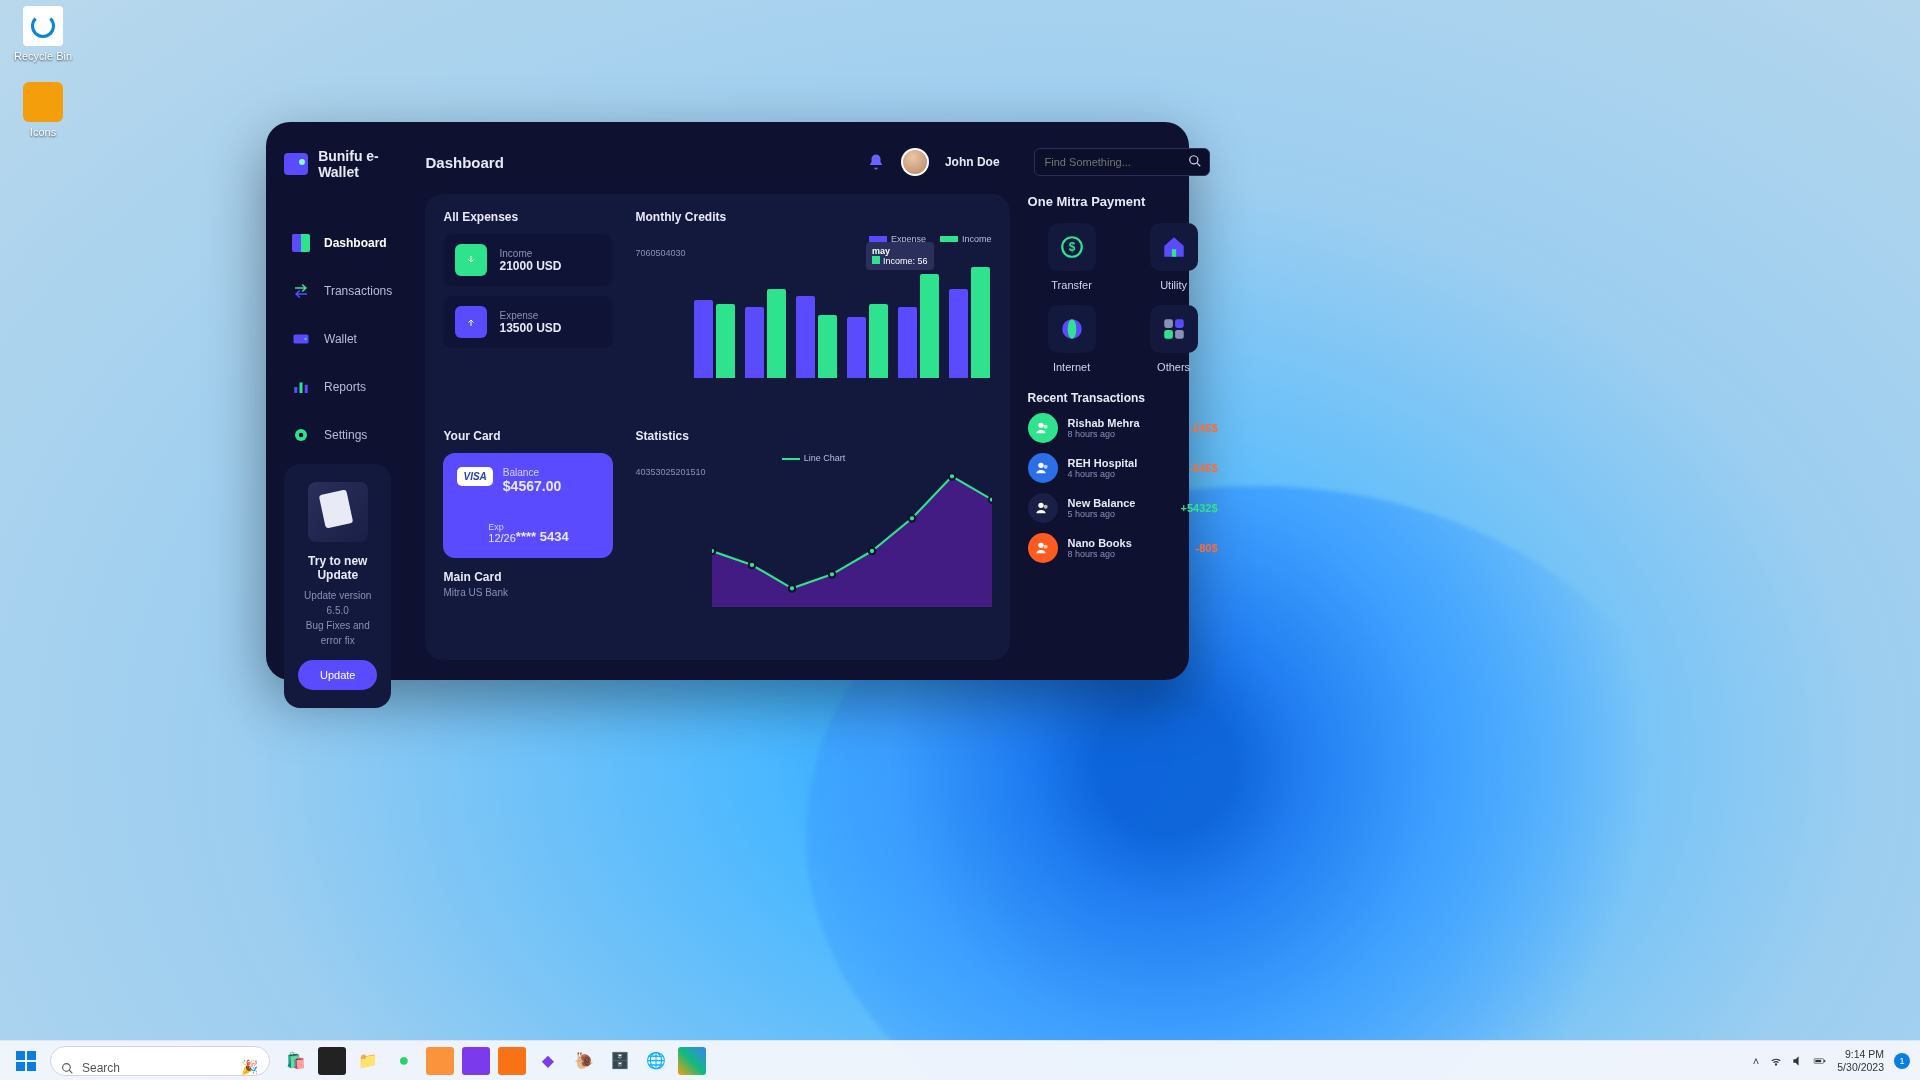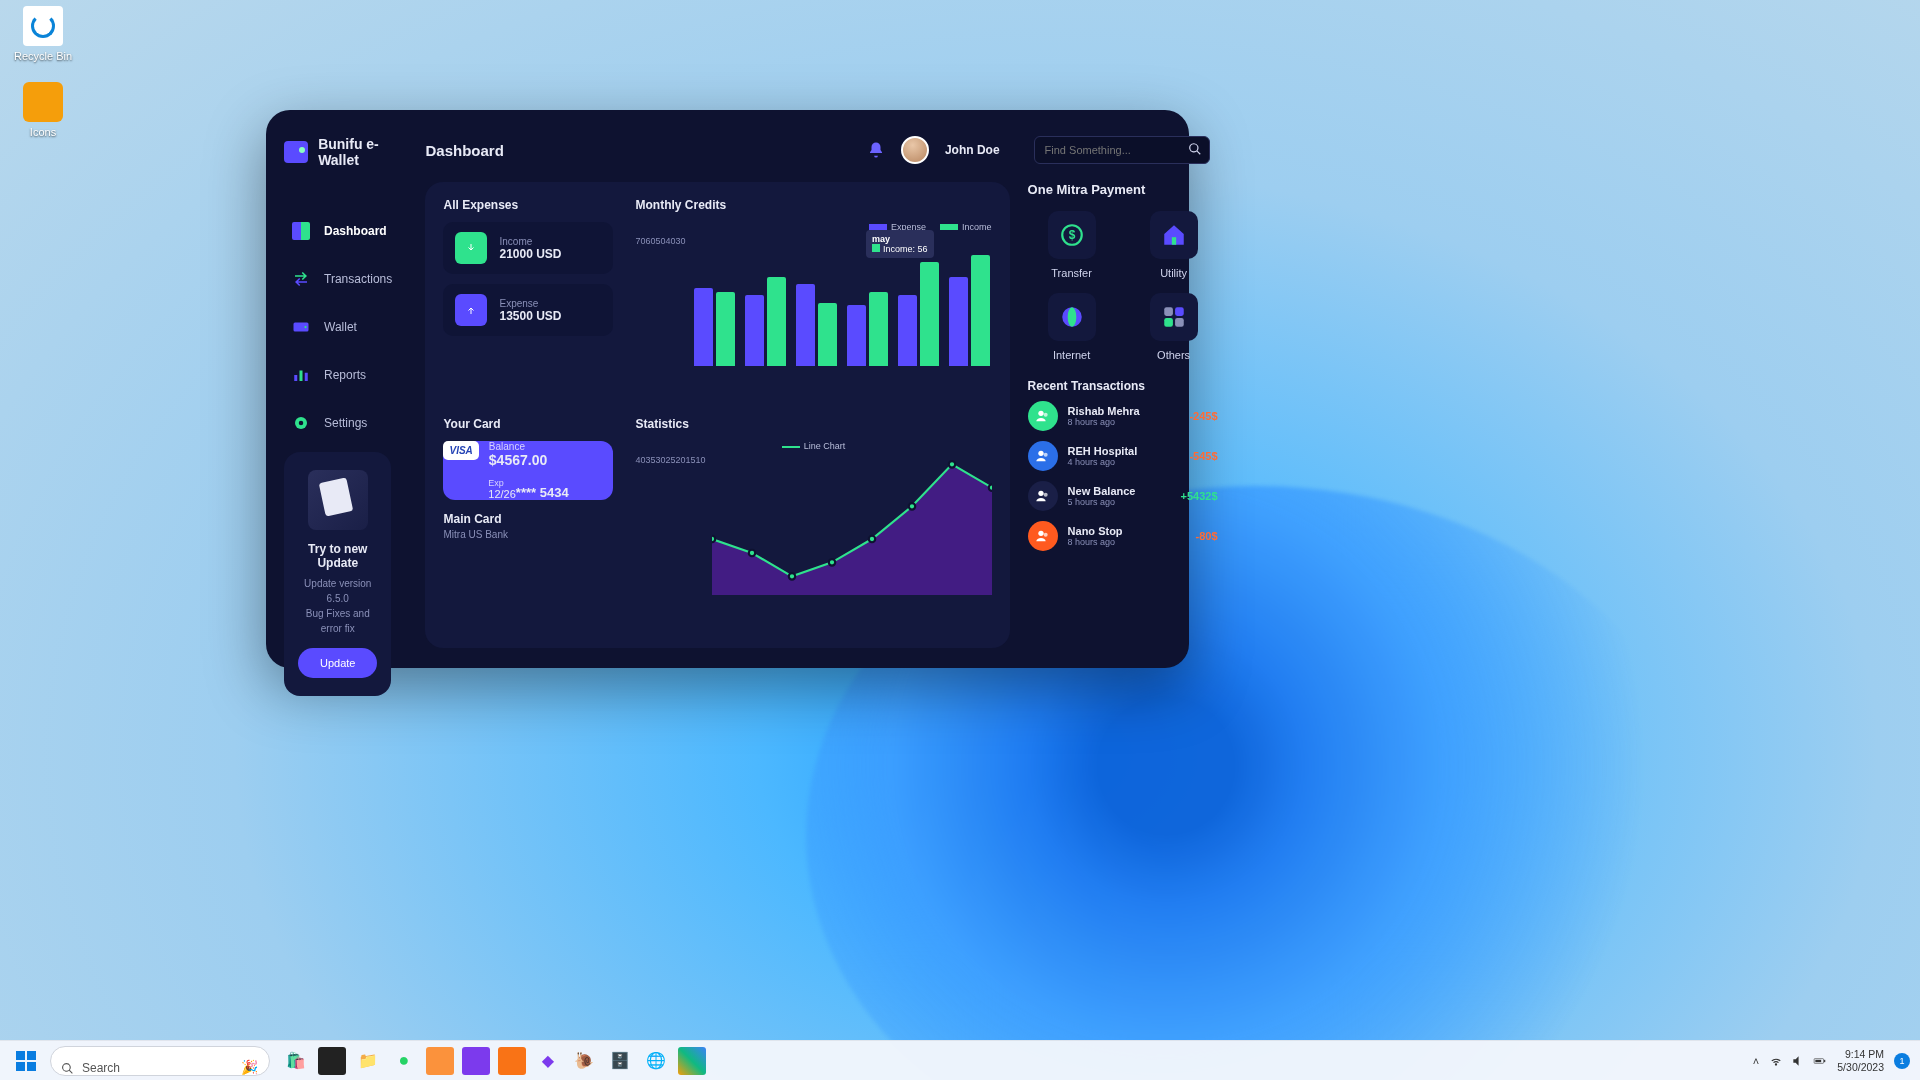--- a/index.html
+++ b/index.html
@@ -16,21 +16,21 @@
 .desktop-icon { position: absolute; width: 70px; text-align: center; color: #fff; font-size: 11px; text-shadow: 0 1px 2px rgba(0,0,0,.7); }
 .desktop-icon .di-img { width: 40px; height: 40px; margin: 0 auto 4px; border-radius: 6px; }
 #di-recycle { left: 8px; top: 6px; }
 #di-recycle .di-img { background: #fff; border-radius: 4px; position: relative; }
 #di-recycle .di-img::after { content:""; position:absolute; inset:8px; border:3px solid #0a84d8; border-radius:50%; border-top-color:transparent;}
 #di-icons { left: 8px; top: 82px; }
 #di-icons .di-img { background: linear-gradient(#f59e0b,#f59e0b); }
 
 
 .app {
-  position: absolute; left: 266px; top: 110px; width: 923px; height: 558px;
+  position: absolute; left: 266px; top: 122px; width: 923px; height: 558px;
   background: #0e1230; border-radius: 24px; color: #e8eaf6; display: flex;
   box-shadow: 0 20px 60px rgba(0,0,0,.4);
 }
 .sidebar { width: 180px; padding: 26px 0 0 18px; display:flex; flex-direction:column; }
 .logo-row { display:flex; align-items:center; gap:10px; margin-bottom: 44px; }
 .logo-box { width: 28px; height: 22px; background:#5a4bff; border-radius:4px; position:relative; }
 .logo-box::after{content:"";position:absolute;right:3px;top:6px;width:6px;height:6px;background:#8bffc2;border-radius:50%;}
 .logo-text { font-weight:600; font-size:14px; }
 .nav-item { display:flex; align-items:center; gap:14px; padding:10px 8px; font-size:12px; color:#b8bdd9; cursor:pointer; border-radius:6px; margin-bottom:10px;}
 .nav-item.active { color:#fff; font-weight:600; }
@@ -75,21 +75,21 @@
 .bar-chart{display:flex;align-items:stretch;height:130px;}
 .y-axis{display:flex;justify-content:space-between;font-size:9px;color:#8a90b8;padding-right:6px;text-align:left;}
 .bars{flex:1;display:flex;align-items:flex-end;gap:10px;position:relative;padding:0 2px;}
 .bar-group{flex:1;display:flex;gap:3px;align-items:flex-end;height:100%;}
 .bar{flex:1;border-radius:2px 2px 0 0;}
 .bar.p{background:#5a4bff;}
 .bar.g{background:#2fe28d;}
 .tooltip{position:absolute;background:#2a2f5b;color:#fff;font-size:9px;padding:4px 6px;border-radius:4px;white-space:nowrap;}
 
 .card-sect{}
-.credit-card{background:#5a4bff;border-radius:12px;display:flex;flex-direction:column;gap:10px;}
+.credit-card{background:#5a4bff;border-radius:12px;padding:14px;display:flex;flex-direction:column;gap:28px;}
 .cc-top{display:flex;gap:10px;align-items:flex-start;}
 .visa{background:#fff;color:#2443b5;font-weight:900;font-size:10px;padding:4px 6px;border-radius:5px;font-style:italic;}
 .cc-bal-label{font-size:10px;color:#d6d2ff;}
 .cc-bal{font-size:14px;font-weight:600;}
 .cc-bot{display:flex;justify-content:center;align-items:flex-end;}
 .cc-exp-l{font-size:9px;color:#d6d2ff;}
 .cc-exp{font-size:11px;}
 .cc-num{font-size:13px;font-weight:600;}
 .main-card-t{font-size:12px;font-weight:600;margin-top:12px;}
 .bank-name{font-size:10px;color:#8a90b8;margin-top:3px;}
@@ -448,21 +448,21 @@
               </div>
               <div class="txn-row">
     <div class="txn-ic" style="background:#ff5a1f">
       <svg viewBox="0 0 24 24">
                     <circle cx="9" cy="8" r="4"></circle>
                     <circle cx="16" cy="10" r="3" opacity=".7"></circle>
                     <path d="M2 20c0-3 3-5 7-5s7 2 7 5"></path>
                   </svg>
     </div>
     <div class="txn-info">
-      <div class="txn-name">Nano Stop</div>
+      <div class="txn-name">Nano Books</div>
       <div class="txn-time">8 hours ago</div>
     </div>
     <div class="txn-amt amt-neg">-80$</div>
               </div>
             </div>
         </div>
       </div>
     </div>
   </main>
 </div>

